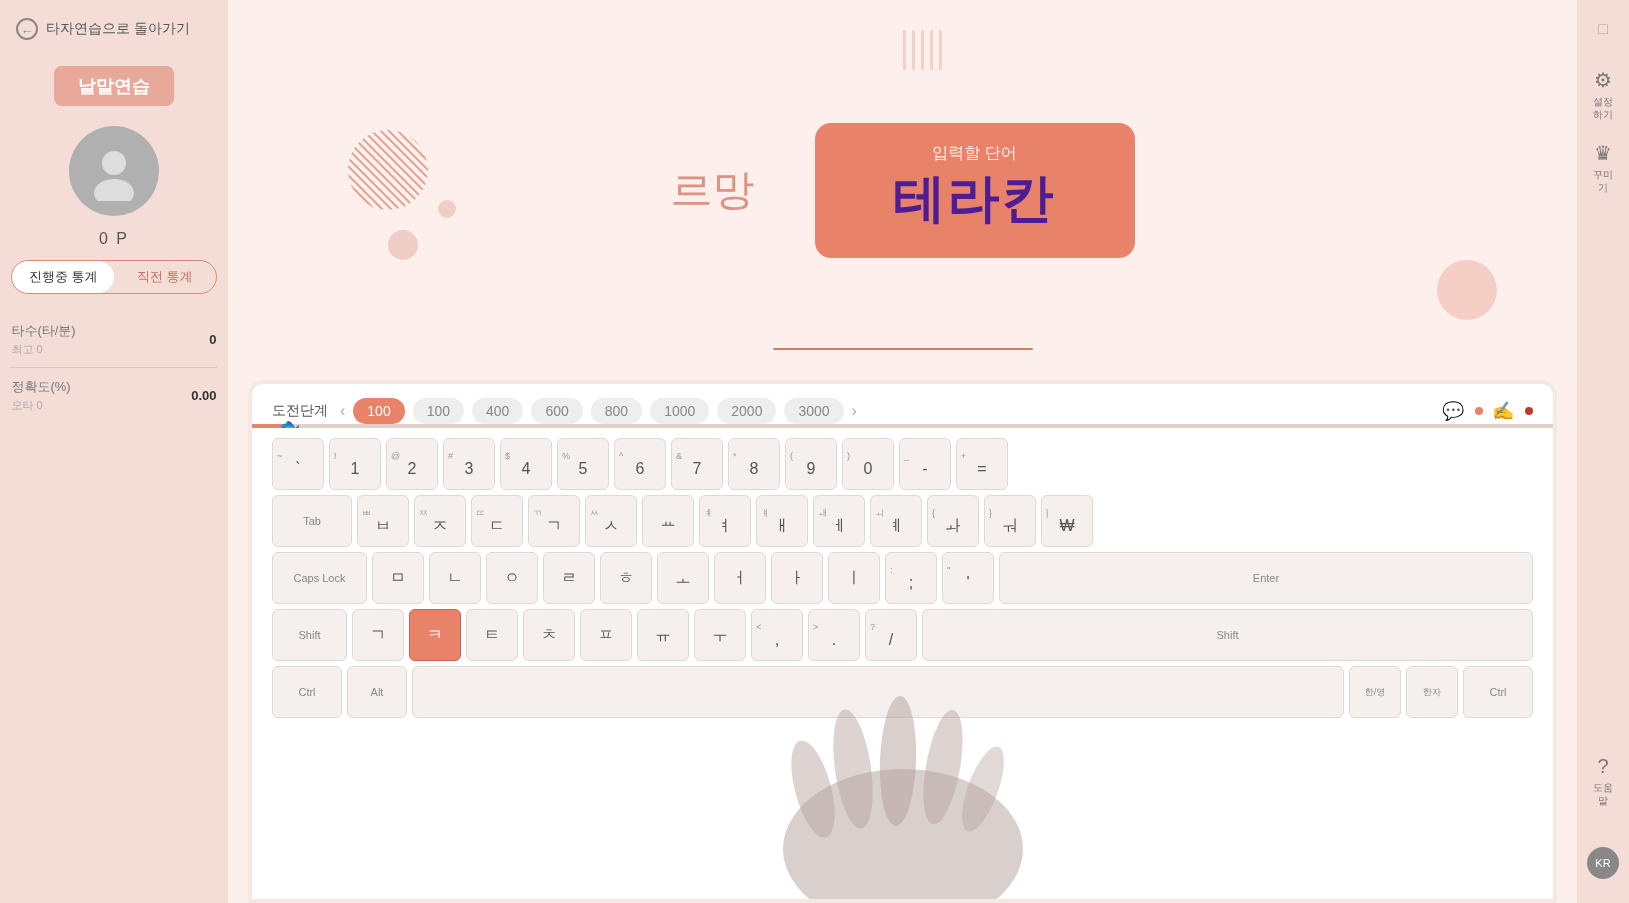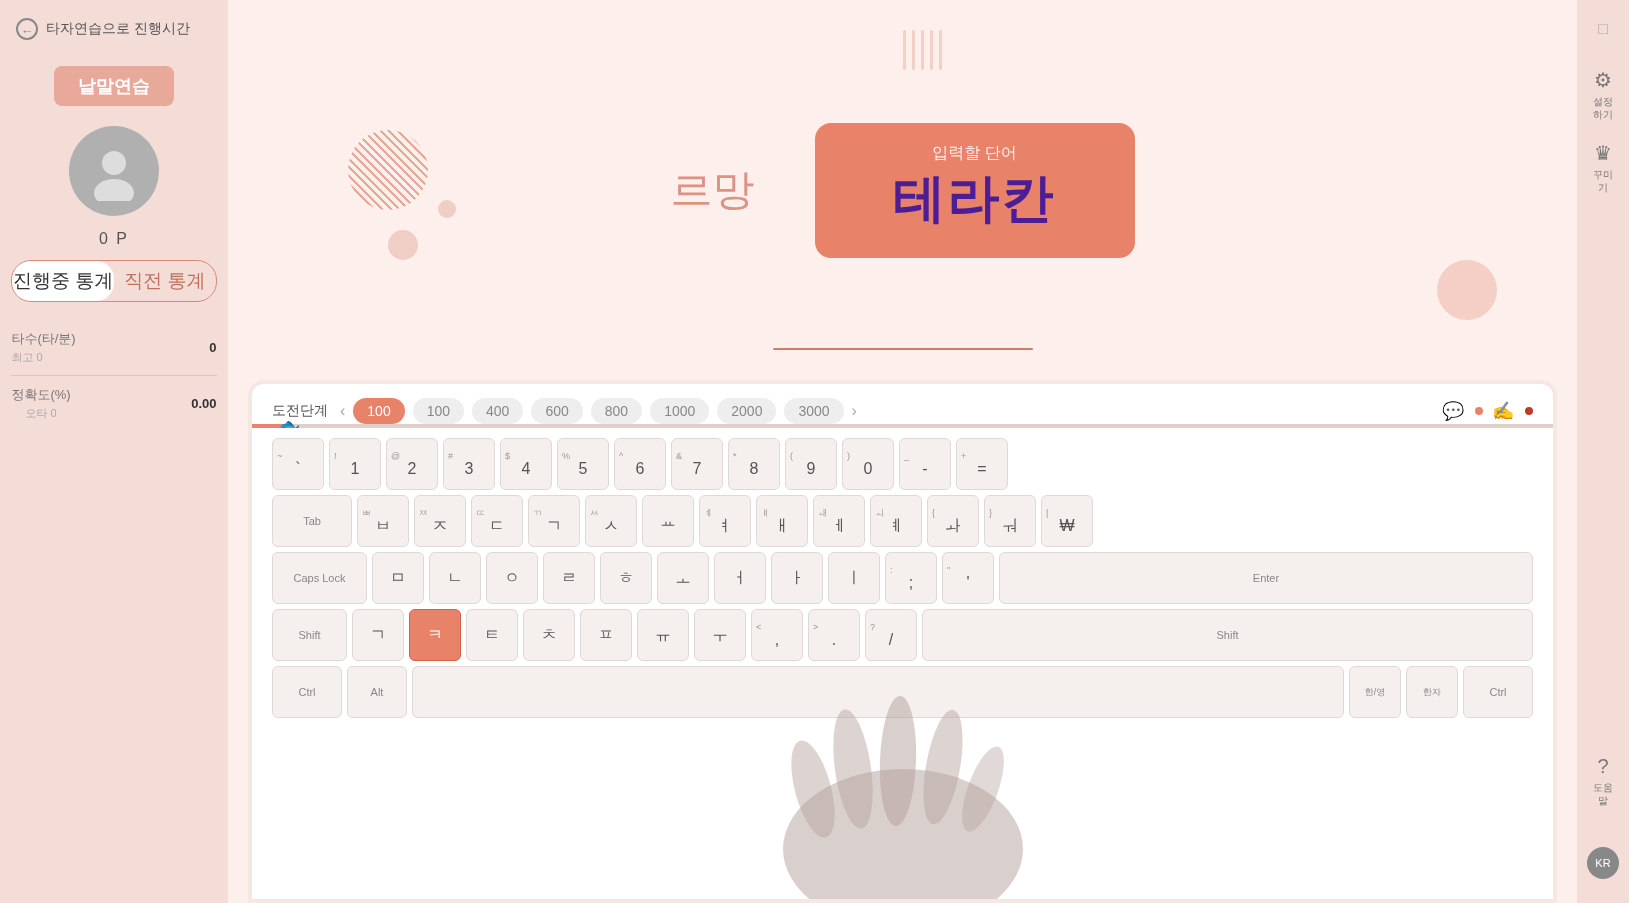--- a/index.html
+++ b/index.html
@@ -77,21 +77,21 @@
       width: 90%;
       border-radius: 20px;
       overflow: hidden;
       border: 1.5px solid #d88a7a;
       margin-bottom: 18px;
     }
     .tab-btn {
       flex: 1;
       padding: 7px 0;
       text-align: center;
-      font-size: 19px;
+      font-size: 13px;
       cursor: pointer;
       background: transparent;
       color: #c0725e;
       border: none;
       outline: none;
     }
     .tab-btn.active {
       background: white;
       border-radius: 18px;
       color: #333;
@@ -101,21 +101,21 @@
     }
     .stat-row {
       display: flex;
       justify-content: space-between;
       align-items: center;
       padding: 10px 0;
       border-bottom: 1px solid #e0c5be;
       font-size: 13px;
       color: #555;
     }
-    .stat-row:last-child { border-bottom: none; text-align: center; }
+    .stat-row:last-child { border-bottom: none; }
     .stat-label { color: #777; }
     .stat-value { color: #333; font-weight: bold; }
     .stat-sub { font-size: 11px; color: #aaa; margin-top: 2px; }
     .stat-group { display: flex; flex-direction: column; }
 
     
     .main {
       flex: 1;
       height: 100%;
       display: flex;
@@ -433,21 +433,21 @@
       font-size: 11px;
       cursor: pointer;
     }
   </style>
 </head>
 <body>
 
 <div class="sidebar">
   <div class="sidebar-back">
     <div class="sidebar-back-arrow">←</div>
-    <span>타자연습으로 진행시간</span>
+    <span>타자연습으로 돌아가기</span>
   </div>
 
   <div class="sidebar-title-box">낱말연습</div>
 
   <div class="avatar">
     <svg viewBox="0 0 60 60" xmlns="http://www.w3.org/2000/svg">
       <circle cx="30" cy="22" r="12" fill="#ddd"></circle>
       <ellipse cx="30" cy="52" rx="20" ry="14" fill="#ddd"></ellipse>
     </svg>
   </div>

